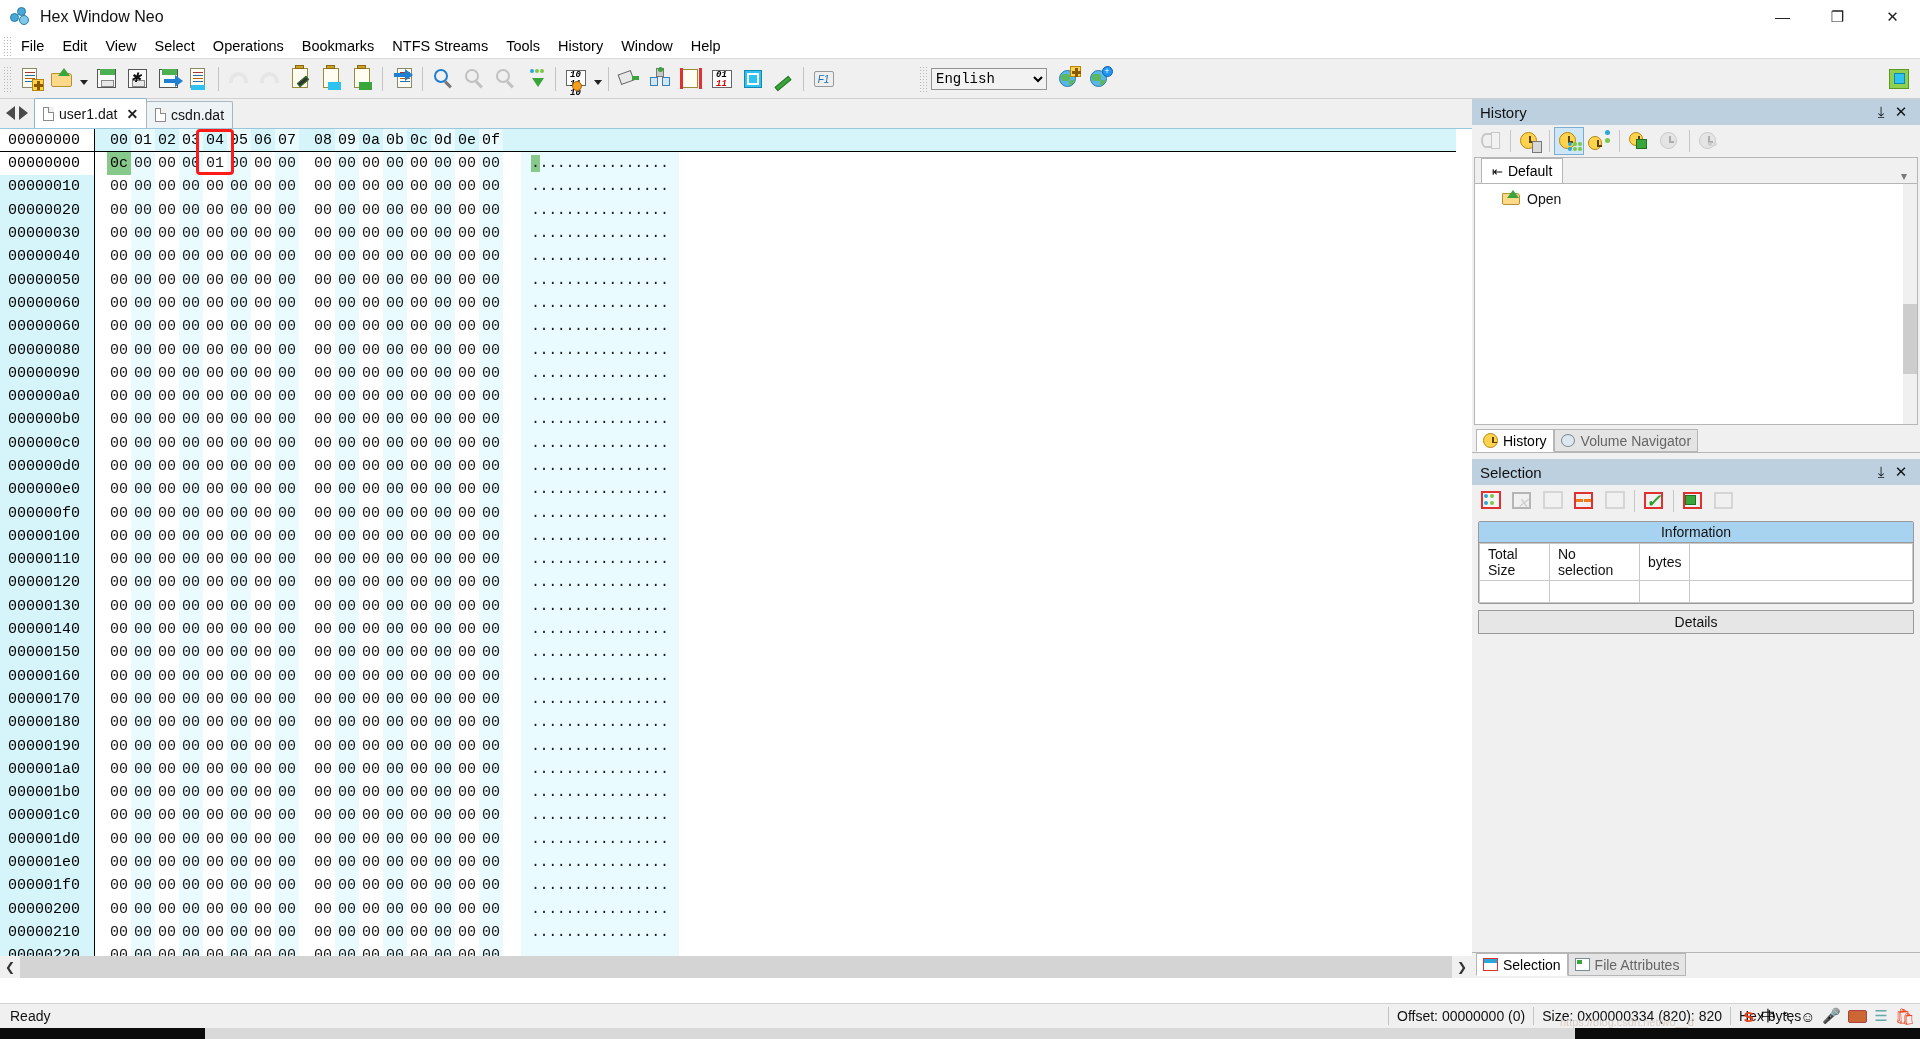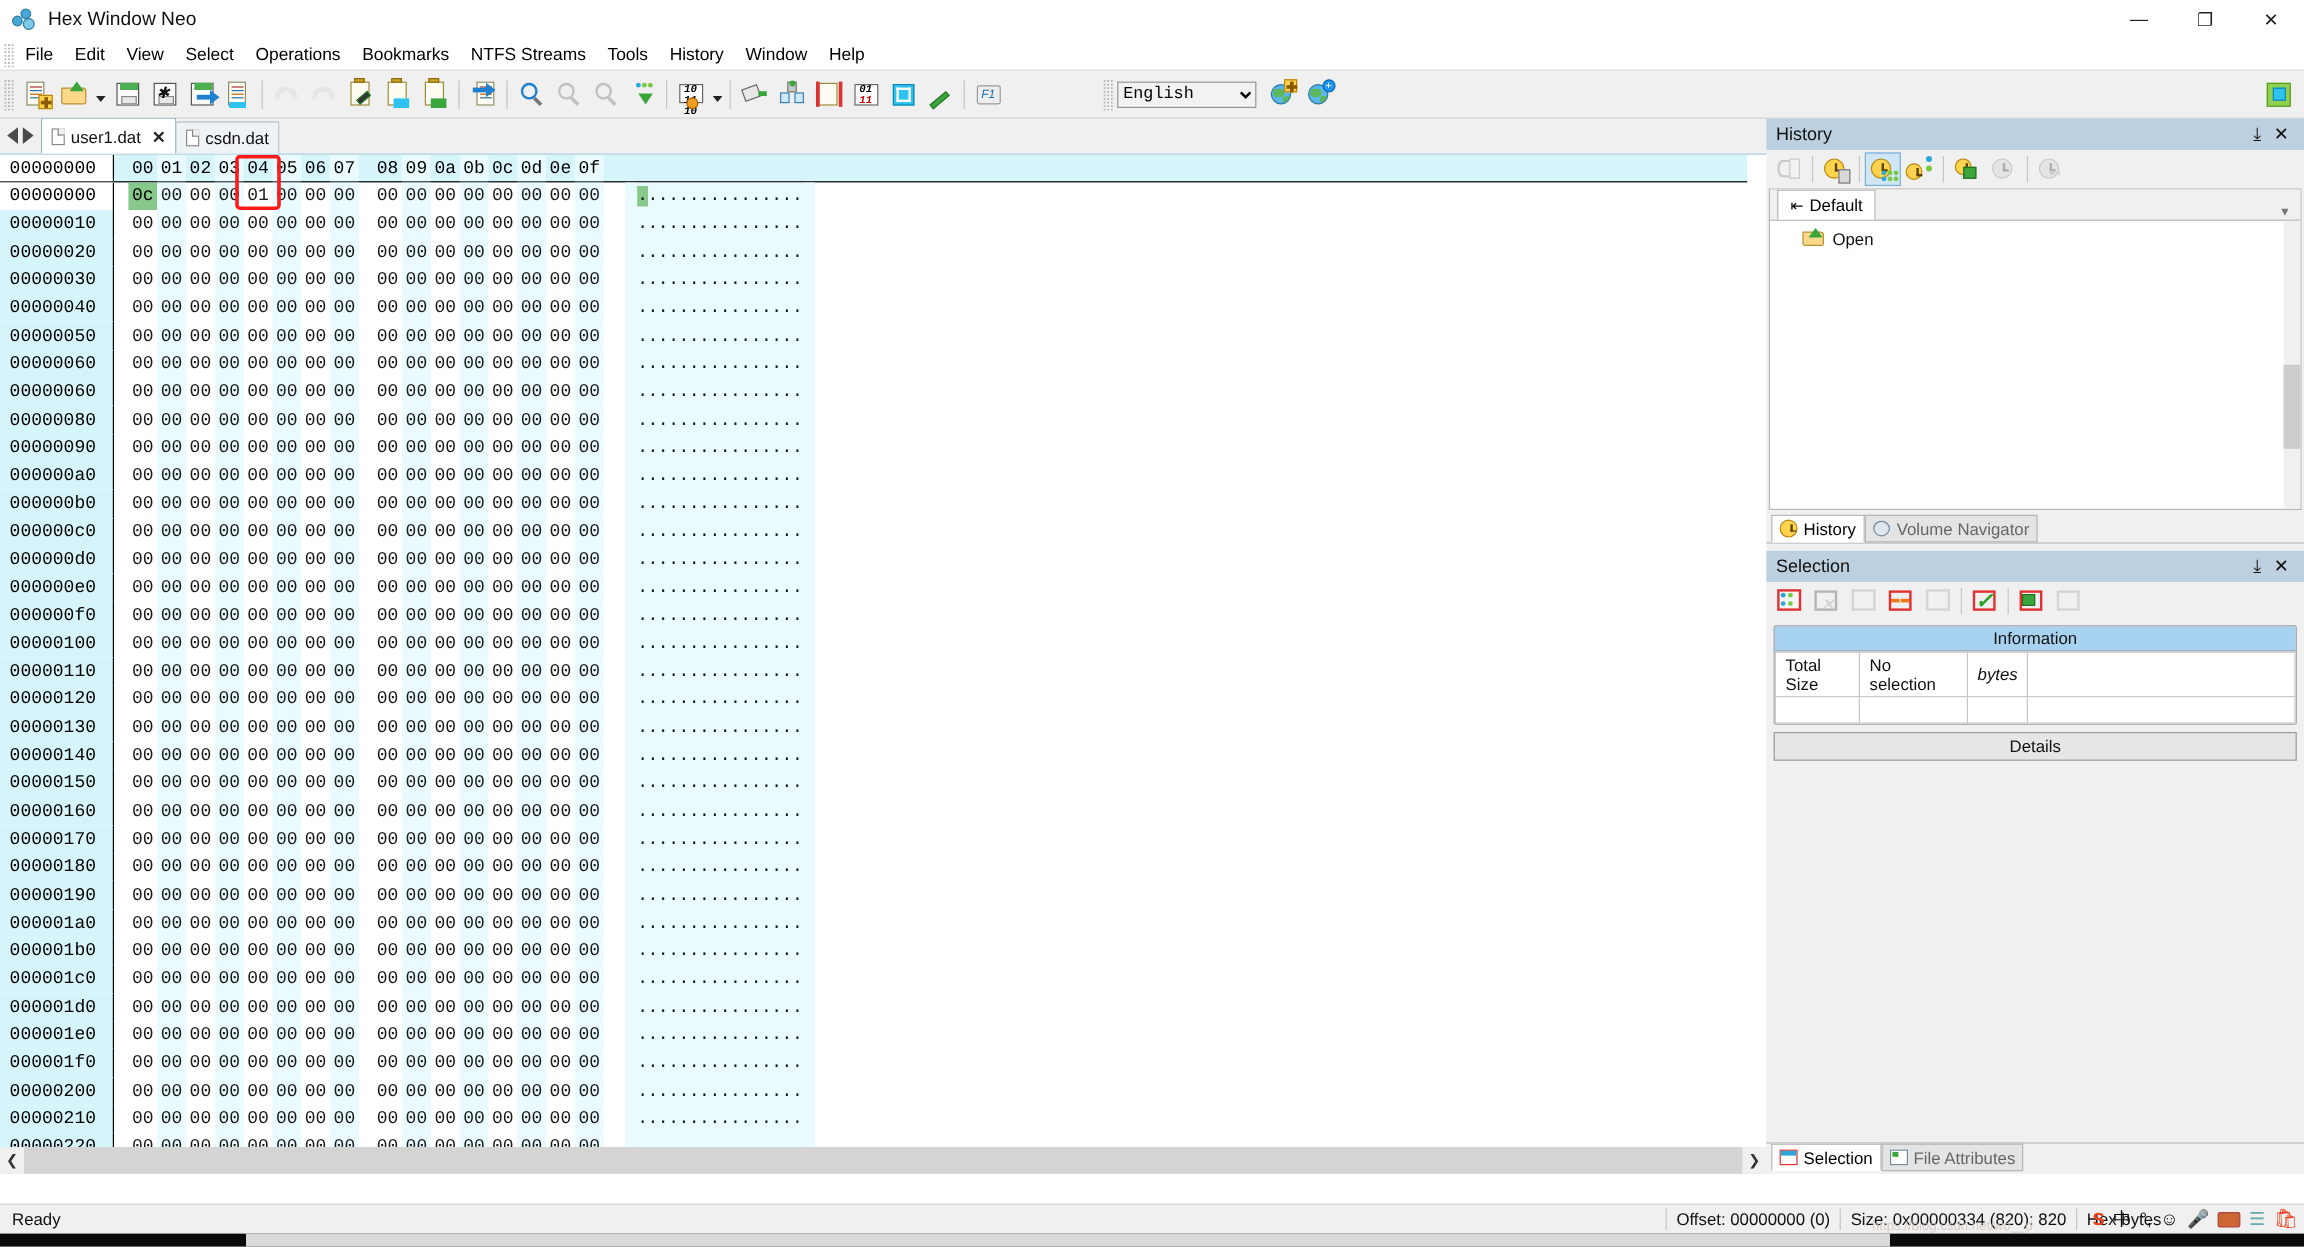--- a/index.html
+++ b/index.html
@@ -2225,21 +2225,21 @@
   </div>
 
   <div class="sel-body">
     <div class="grpbox">
       <div class="grp-head">Information</div>
       <table class="info-table">
         <tbody>
             <tr>
           <td style="width:70px;">Total Size</td>
           <td style="width:90px;">No selection</td>
-          <td style="width:50px;font-style:italic;">bytes</td>
+          <td style="width:50px;">bytes</td>
           <td></td>
         </tr>
         <tr>
           <td></td>
           <td></td>
           <td></td>
           <td></td>
         </tr>
       </tbody>
         </table>

